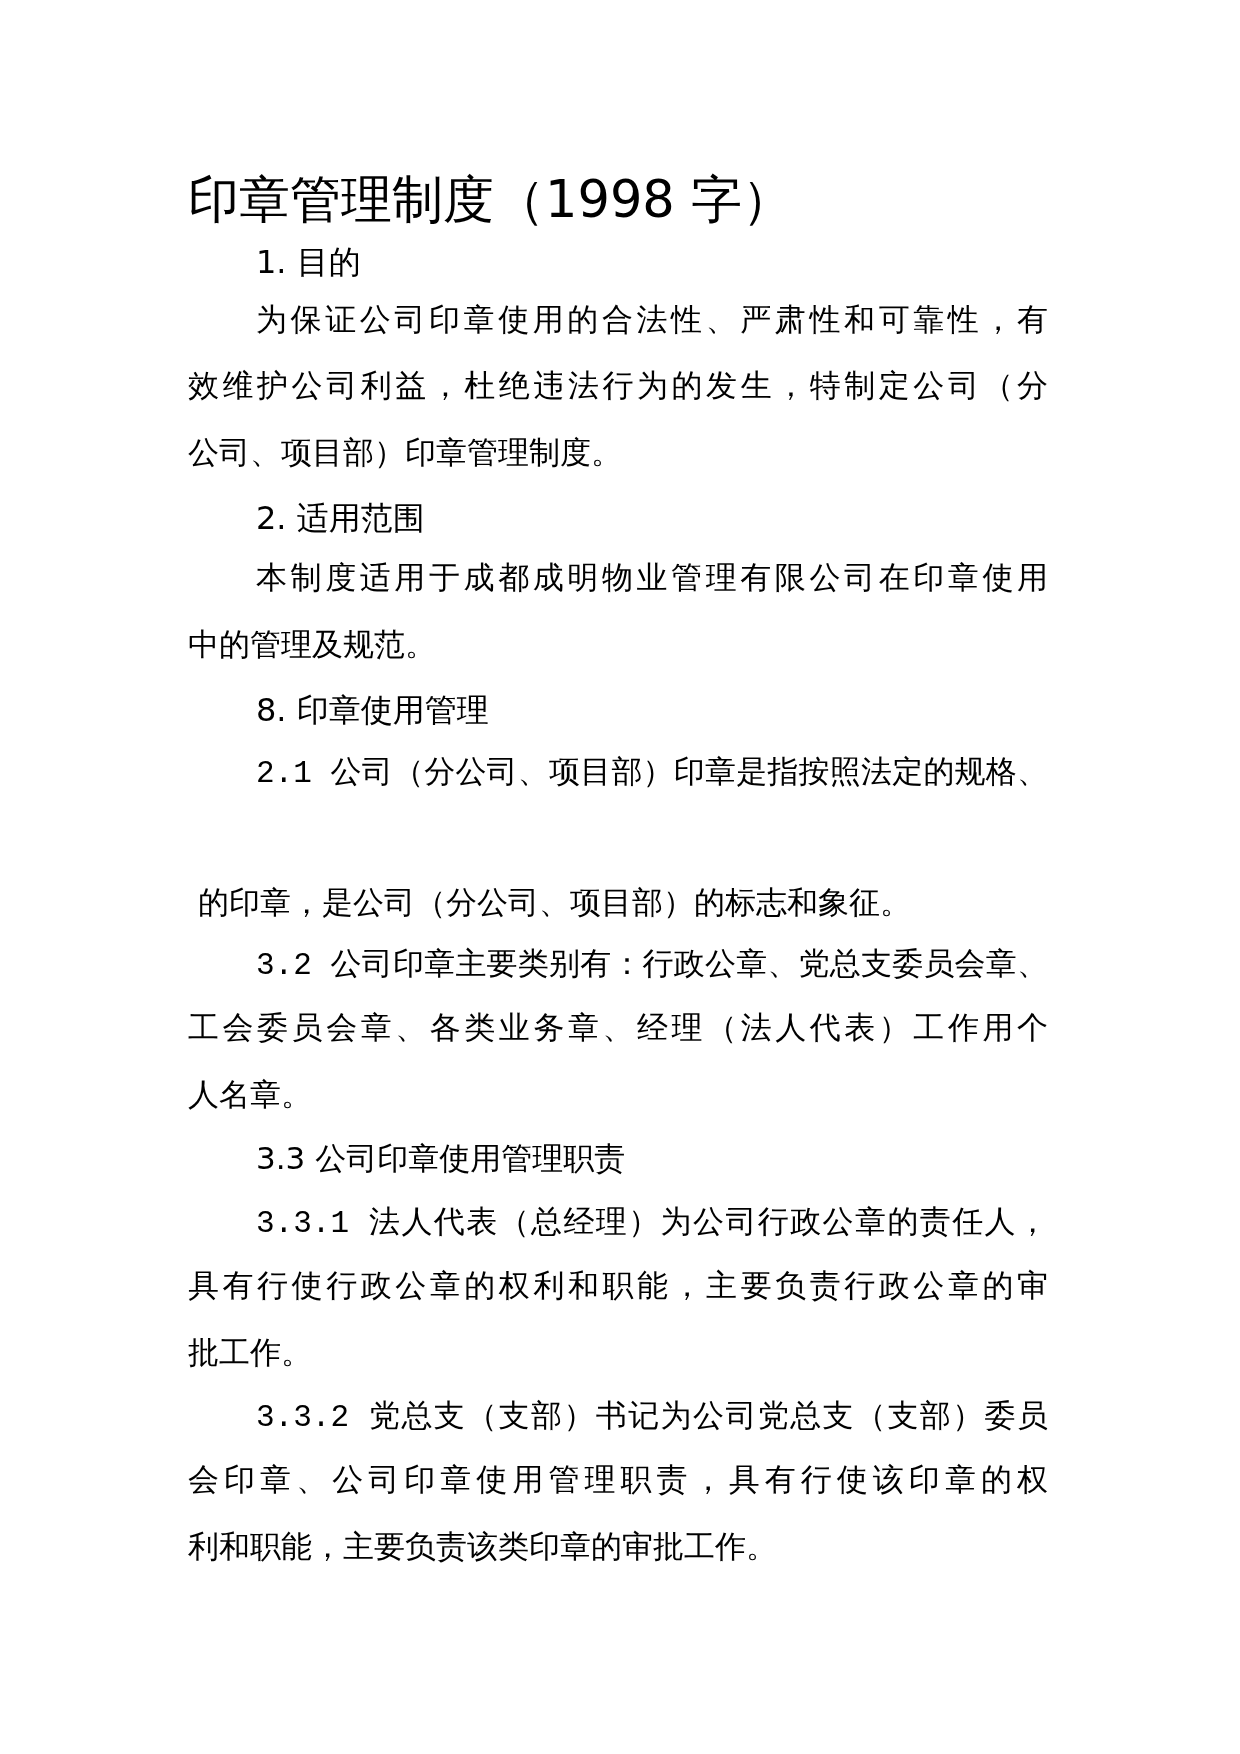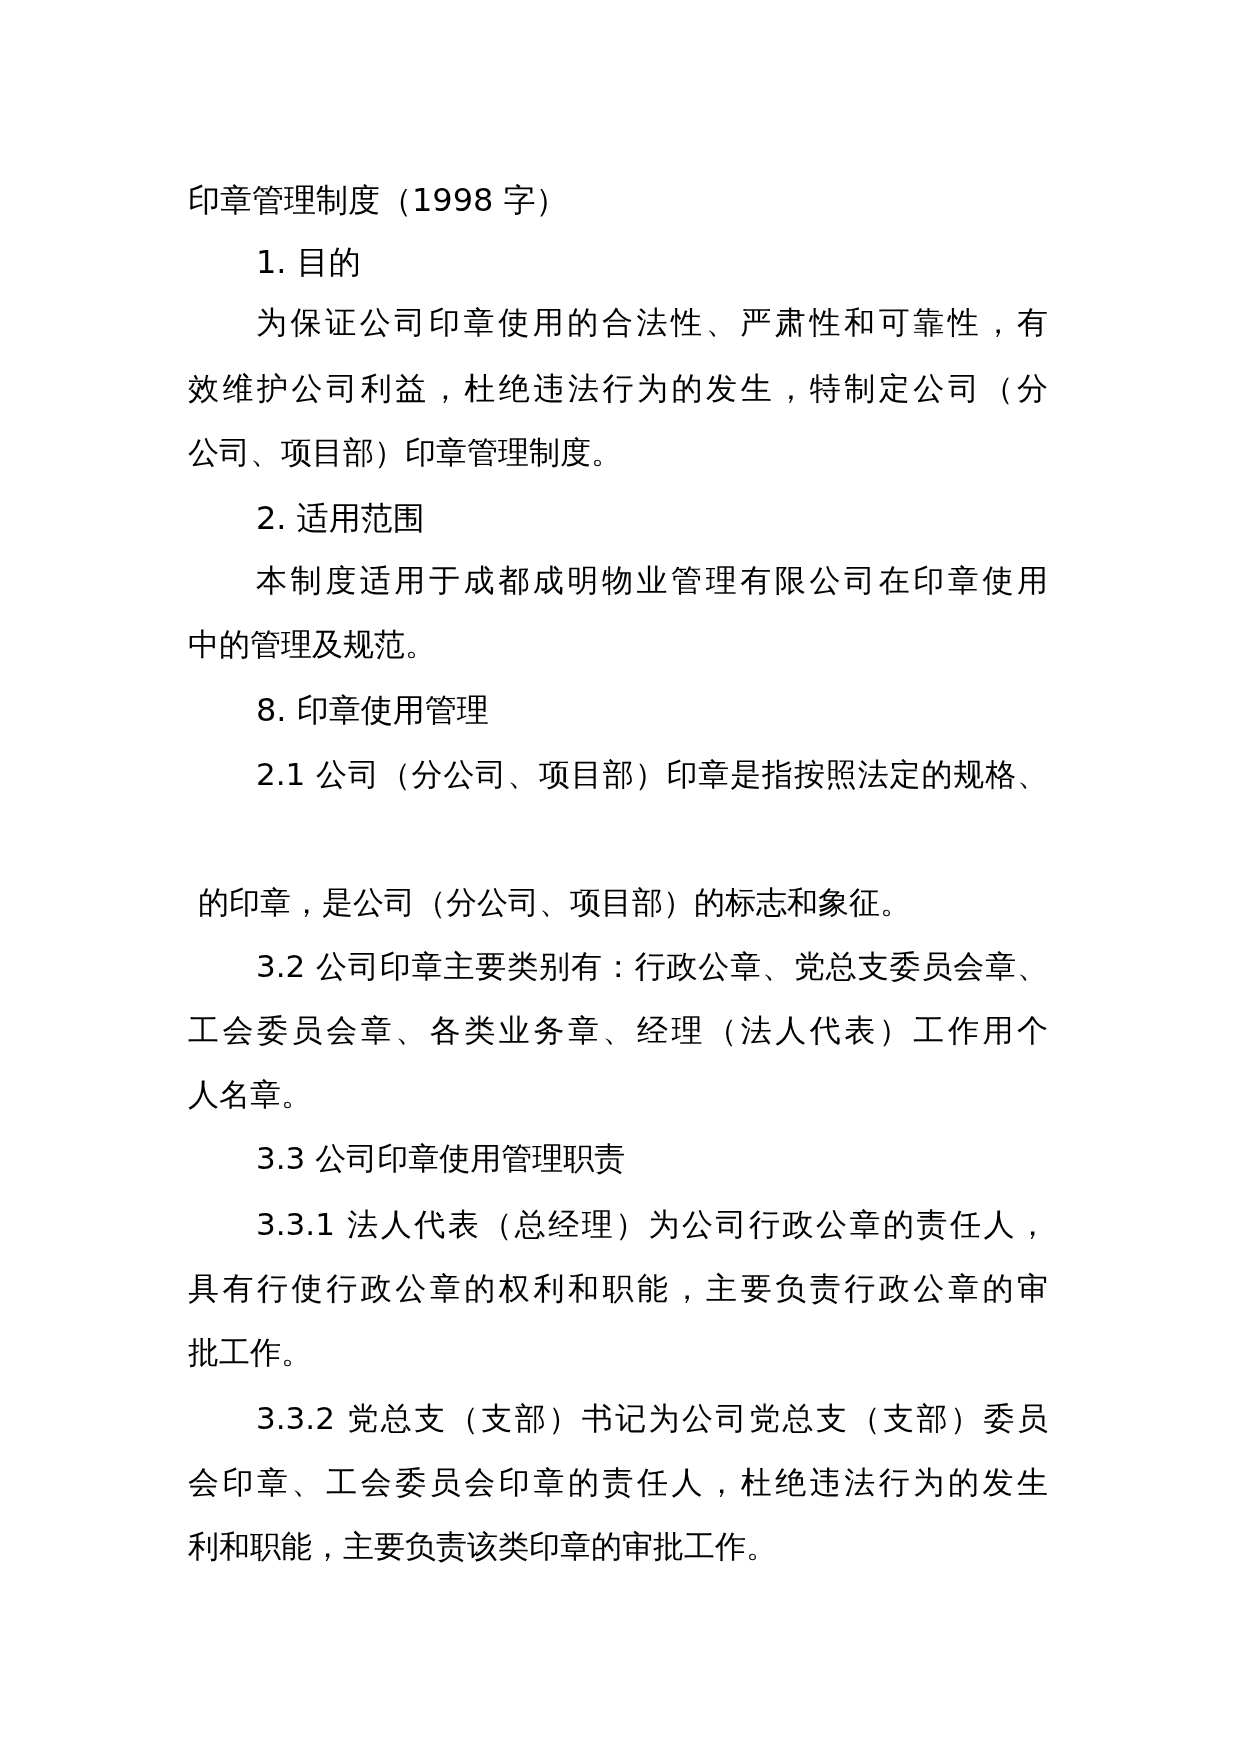--- a/index.html
+++ b/index.html
@@ -20,40 +20,41 @@
       left: 0;
       top: 0;
       width: 1240px;
       height: 1754px;
       background: #ffffff;
     }
     .title {
       position: absolute;
       left: 188px;
       top: 172px;
-      font-size: 32px;
+      font-size: 51px;
       line-height: 56px;
       white-space: nowrap;
       letter-spacing: 0px;
       text-align: center;
     }
     .line {
       position: absolute;
       left: 188px;
       font-size: 31px;
       line-height: 44px;
       white-space: nowrap;
     }
     .line.indent {
       left: 256px;
     }
     .line.justify {
       width: 860px;
       text-align: justify;
       text-align-last: justify;
+      font-family: Liberation Mono, monospace;
     }
     .line.indent.justify {
       width: 792px;
     }
     .heading-line {
       position: absolute;
       left: 256px;
       font-size: 32px;
       line-height: 44px;
       white-space: nowrap;
@@ -84,16 +85,16 @@
   <div class="line justify" style="top:1008px;">工会委员会章、各类业务章、经理（法人代表）工作用个</div>
   <div class="line" style="top:1072px;">人名章。</div>
 
   <div class="line indent" style="top:1136px;">3.3 公司印章使用管理职责</div>
 
   <div class="line indent justify" style="top:1202px;">3.3.1 法人代表（总经理）为公司行政公章的责任人，</div>
   <div class="line justify" style="top:1266px;">具有行使行政公章的权利和职能，主要负责行政公章的审</div>
   <div class="line" style="top:1330px;">批工作。</div>
 
   <div class="line indent justify" style="top:1396px;">3.3.2 党总支（支部）书记为公司党总支（支部）委员</div>
-  <div class="line justify" style="top:1460px;">会印章、工会委员会印章的责任人，杜绝违法行为的发生</div>
+  <div class="line justify" style="top:1460px;">会印章、公司印章使用管理职责，具有行使该印章的权</div>
   <div class="line" style="top:1524px;">利和职能，主要负责该类印章的审批工作。</div>
 
 </div>
 
 </body></html>

